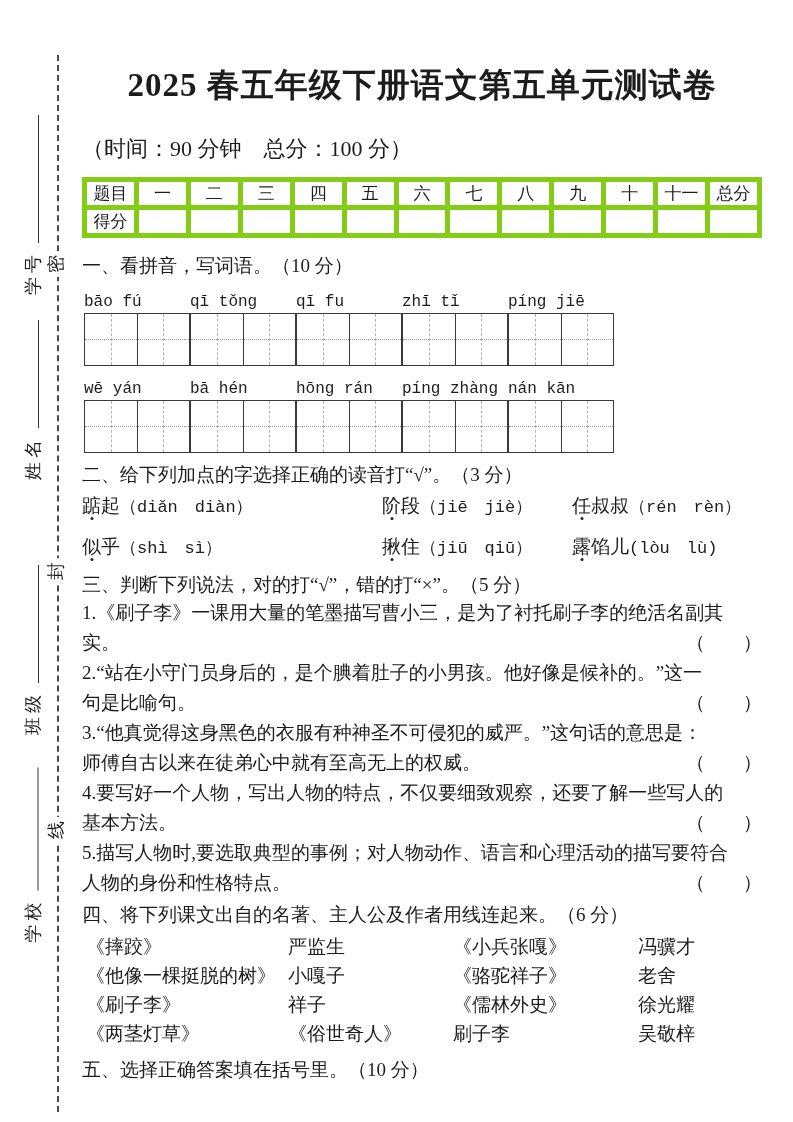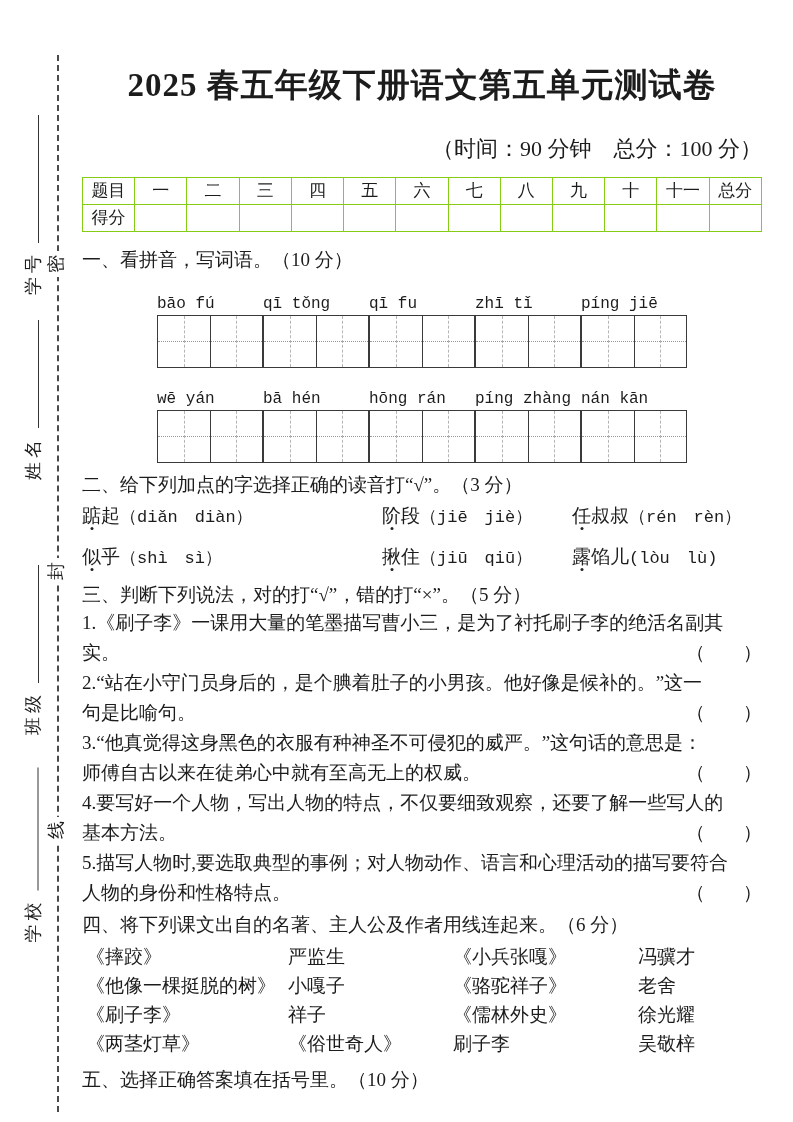--- a/index.html
+++ b/index.html
@@ -26,33 +26,33 @@
     font-size:18px; letter-spacing:4px; transform:rotate(-90deg);
     white-space:nowrap;
   }
   .mfield .blank { flex:1; border-bottom:1.5px solid #333; margin-left:8px; }
   
   .content { position:absolute; left:82px; top:8px; width:680px; }
   .title {
     margin-top:55px; text-align:center; font-size:33px; font-weight:bold;
     letter-spacing:1px; line-height:1.35;
   }
-  .subtitle { margin-top:26px; text-align:right; font-size:22px; }
+  .subtitle { margin-top:26px; text-align:left; font-size:22px; }
   
   table.score {
     margin-top:13px; width:100%; border-collapse:collapse; table-layout:fixed;
     font-size:17px;
   }
   table.score td {
-    border:1px solid #84cc16; height:27px; text-align:center; vertical-align:middle;
+    border:5px solid #84cc16; height:27px; text-align:center; vertical-align:middle;
   }
   
   .sec-heading { margin-top:14px; font-size:19px; line-height:26px; }
   
-  .prow { display:flex; justify-content:center; padding:0 2px; margin-top:20px; }
+  .prow { display:flex; justify-content:flex-start; padding:0 2px; margin-top:12px; }
   .pwrap { width:106px; }
   .plabel {
     font-family:"Liberation Mono","DejaVu Sans Mono",monospace;
     font-size:16px; height:22px; white-space:nowrap; line-height:22px;
   }
   .wgrid { display:flex; width:106px; height:53px; border:1.6px solid #3a3a3a; position:relative; }
   .wgrid::after {
     content:""; position:absolute; left:0; right:0; top:50%;
     border-top:1px dotted #999;
   }

